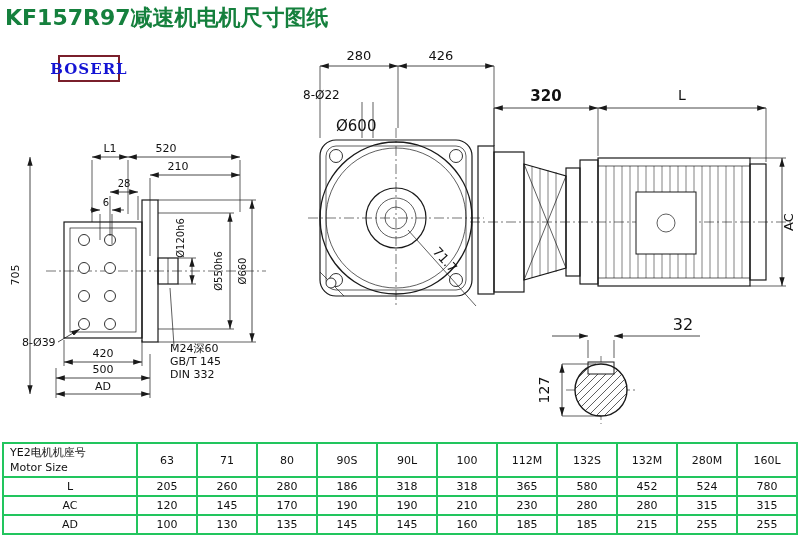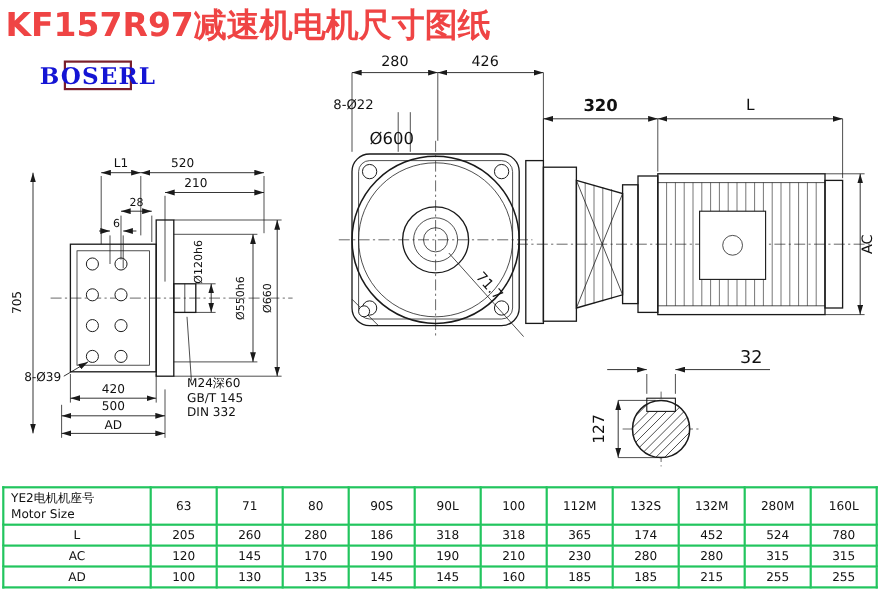--- a/index.html
+++ b/index.html
@@ -1,21 +1,21 @@
 <!DOCTYPE html>
 <html><head>
 <meta charset="utf-8">
 <style>
   * { margin:0; padding:0; box-sizing:border-box; }
   html,body { width:800px; height:541px; }
   body { background:#fff; font-family:"DejaVu Sans","Liberation Sans",sans-serif; }
   .page { position:relative; width:800px; height:541px; background:#fff; overflow:hidden; }
-  .title { position:absolute; left:5px; top:3px; font-size:30px; font-weight:bold; color:#ef4444; white-space:nowrap; }
+  .title { position:absolute; left:5px; top:3px; font-size:22px; font-weight:bold; color:#15803d; white-space:nowrap; }
   .logo { position:absolute; left:58px; top:55px; width:62px; height:27px; border:2px solid #7a1f2b;
-          color:#1414d4; font-family:"DejaVu Serif","Liberation Serif",serif; font-weight:bold; font-size:21px;
+          color:#1414d4; font-family:"DejaVu Serif","Liberation Serif",serif; font-weight:bold; font-size:15px;
           display:flex; align-items:center; justify-content:center; letter-spacing:1px; }
   svg.drawing { position:absolute; left:0; top:0; }
   svg .ln  { fill:none; stroke:#1a1a1a; stroke-width:1.2; }
   svg .ln2 { fill:none; stroke:#1a1a1a; stroke-width:1.4; }
   svg .tn  { fill:none; stroke:#1a1a1a; stroke-width:0.7; }
   svg .fin { fill:none; stroke:#1a1a1a; stroke-width:0.55; }
   svg .dim { fill:none; stroke:#1a1a1a; stroke-width:0.8; }
   svg .cl  { fill:none; stroke:#1a1a1a; stroke-width:0.6; stroke-dasharray:10 3 2 3; }
   svg .hole { fill:#fff; stroke:#1a1a1a; stroke-width:0.9; }
   svg .wh  { fill:#fff; stroke:#1a1a1a; stroke-width:1; }
@@ -275,21 +275,21 @@
       </tr>
       <tr>
         <td class="first">L</td>
         <td>205</td>
         <td>260</td>
         <td>280</td>
         <td>186</td>
         <td>318</td>
         <td>318</td>
         <td>365</td>
-        <td>174</td>
+        <td>580</td>
         <td>452</td>
         <td>524</td>
         <td>780</td>
       </tr>
       <tr>
         <td class="first">AC</td>
         <td>120</td>
         <td>145</td>
         <td>170</td>
         <td>190</td>

